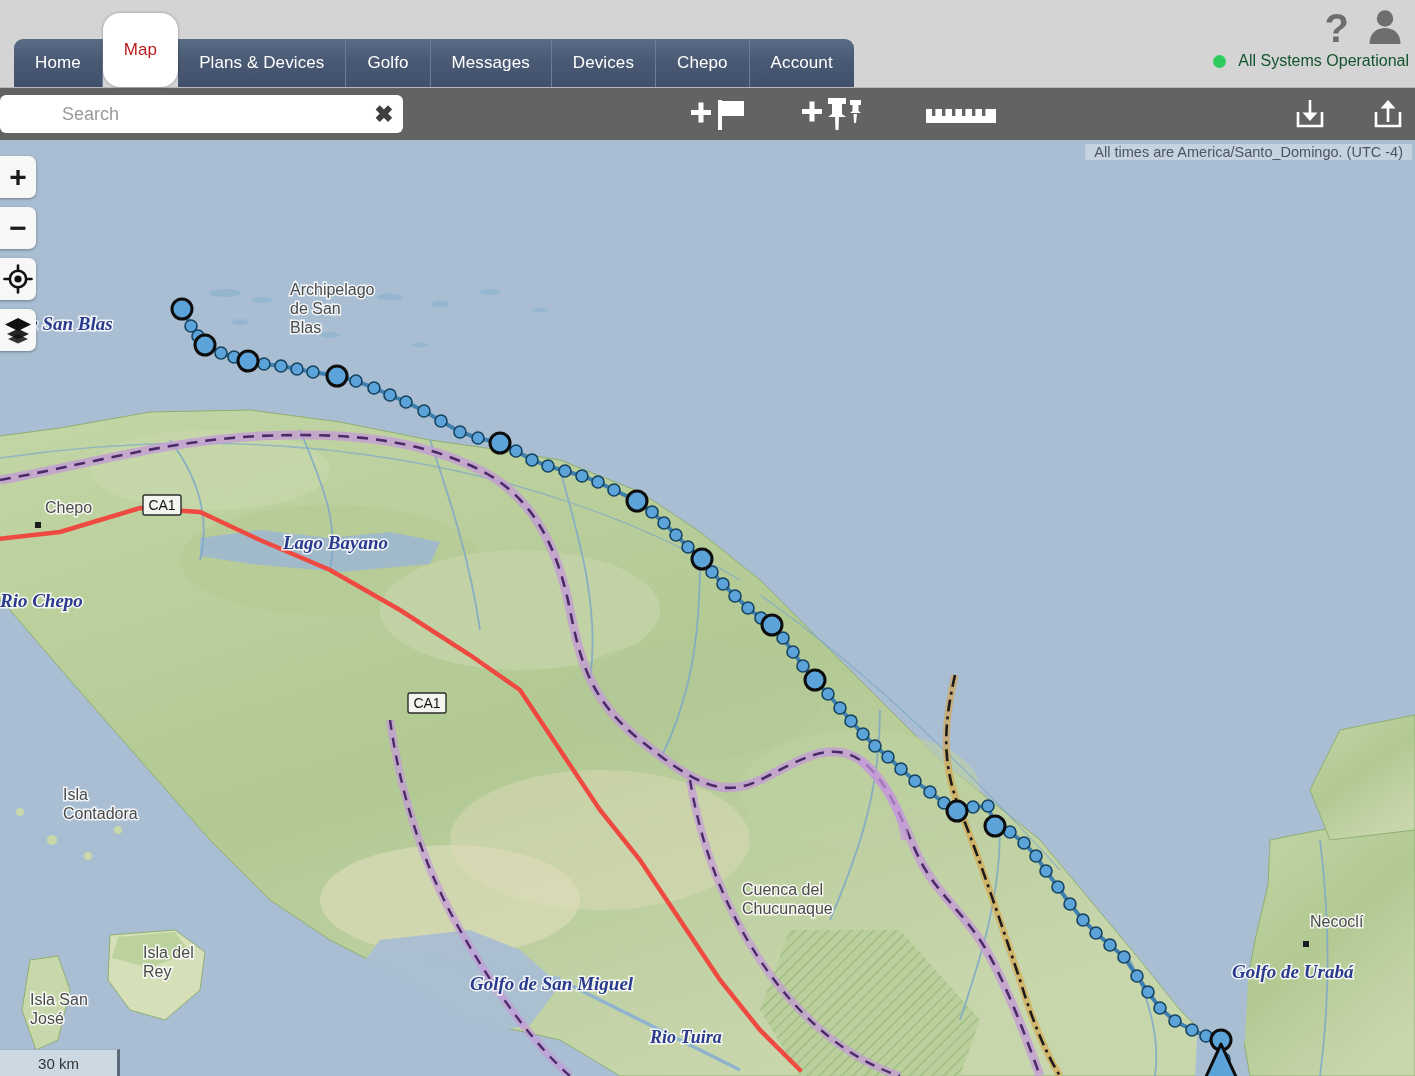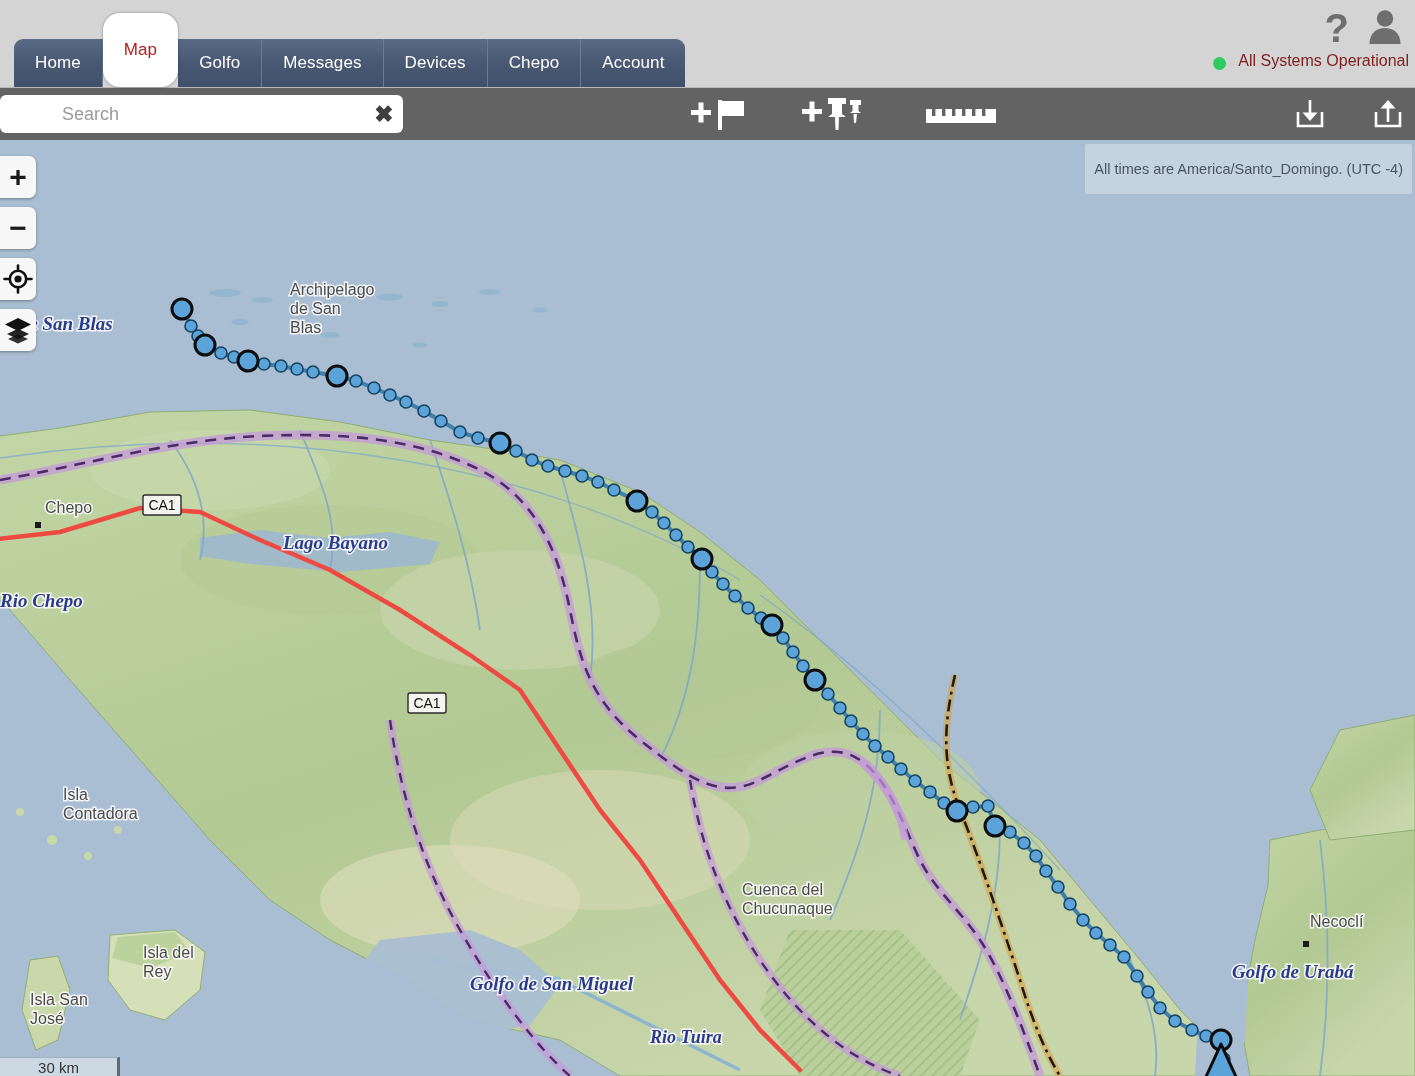--- a/index.html
+++ b/index.html
@@ -56,23 +56,23 @@
     position: absolute; right: 6px; top: 6px;
     display: flex; flex-direction: column; align-items: flex-end;
   }
   .status-icons { display: flex; align-items: center; gap: 16px; padding-right: 4px; }
   .help-icon {
     font-size: 40px; line-height: 34px; font-weight: bold;
     color: #6e6e6e; cursor: pointer;
   }
   .user-icon { cursor: pointer; }
   .status-line {
-    display: flex; align-items: flex-end; gap: 12px;
+    display: flex; align-items: center; gap: 12px;
     margin-top: 2px;
-    font-size: 16px; color: #7f1d1d;
+    font-size: 16px; color: #14532d;
   }
   .status-dot {
     width: 13px; height: 13px; border-radius: 50%;
     background: #2ecc5f;
   }
 
   
   .toolbar {
     position: absolute; top: 88px; left: 0;
     width: 1415px; height: 52px;
@@ -132,21 +132,21 @@
     overflow: hidden;
     background: #a9bed2;
   }
   .map svg { display: block; }
 
   .tz-note {
     position: absolute; right: 3px; top: 4px;
     background: #c5d3de;
     color: #4b5560;
     font-size: 14.5px;
-    padding: 17px 9px;
+    padding: 0 9px;
     border-radius: 2px;
     white-space: nowrap;
     z-index: 40;
   }
 
   .map-ctrls {
     position: absolute; left: -10px; top: 16px;
     z-index: 40;
     display: flex; flex-direction: column; gap: 9px;
   }
@@ -160,21 +160,21 @@
     padding-left: 10px;
   }
   .ctrl-plus, .ctrl-minus {
     font-size: 30px; font-weight: bold; color: #1a1a1a; line-height: 1;
   }
 
   .scalebar {
     position: absolute; left: 0; bottom: 0;
     z-index: 40;
     display: flex; align-items: stretch;
-    height: 19px;
+    height: 27px;
     border-radius: 10px;
   }
   .scalebar-body {
     width: 120px;
     background: #ccd8e2;
     border-right: 3px solid #5a6a78;
     border-top: 1px solid #9fb0be;
     display: flex; align-items: center; justify-content: center;
     font-size: 15px; color: #333;
   }
@@ -184,20 +184,23 @@
 
 <div id="app">
 
   <div class="header">
     <div class="tabs">
         <div class="tab">
           <span>Home</span>
         </div>
         <div class="tab active">
           <span>Map</span>
+        </div>
+        <div class="tab">
+          <span>Plans &amp; Devices</span>
         </div>
         <div class="tab">
           <span>Golfo</span>
         </div>
         <div class="tab">
           <span>Messages</span>
         </div>
         <div class="tab">
           <span>Devices</span>
         </div>

